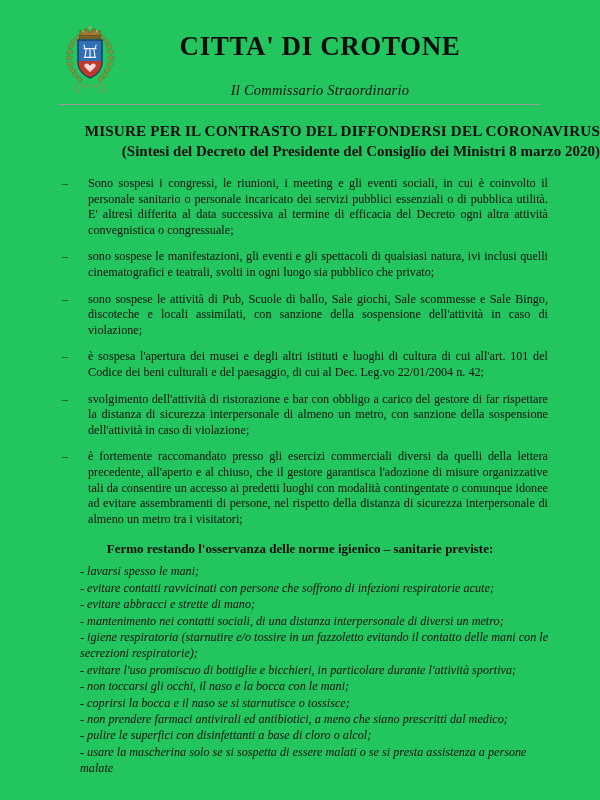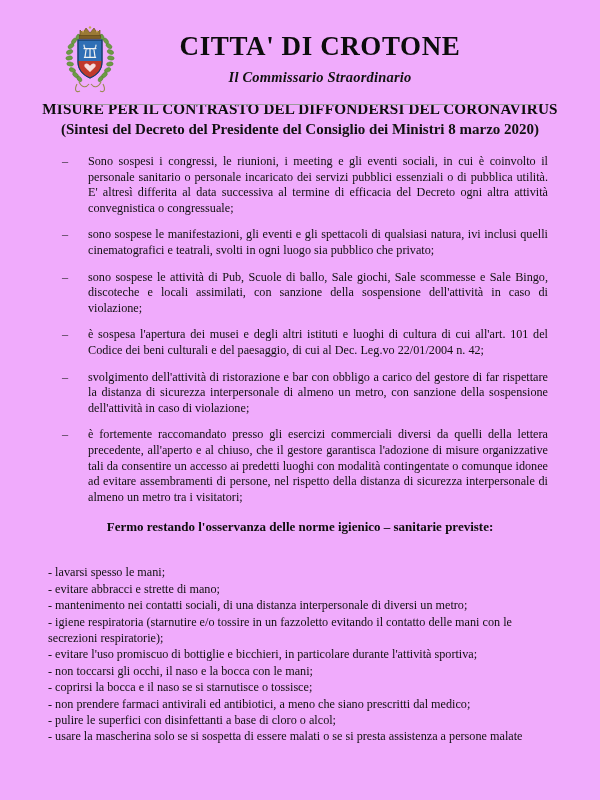--- a/index.html
+++ b/index.html
@@ -12,21 +12,21 @@
     height: 800px;
     overflow: hidden;
     font-family: "Liberation Serif", "DejaVu Serif", serif;
     color: #1a1a1a;
     -webkit-font-smoothing: antialiased;
   }
   .page {
     position: relative;
     width: 600px;
     height: 800px;
-    background: #f0abfc;
+    background: #22c55e;
     box-sizing: border-box;
   }
 
   
   .header {
     position: relative;
     height: 86px;
     padding: 14px 0 0 0;
   }
   .crest {
@@ -44,37 +44,38 @@
   .city-title {
     font-size: 27px;
     font-weight: bold;
     letter-spacing: 0.6px;
     line-height: 1.08;
     color: #0d0d0d;
   }
   .commissario {
     font-size: 14.5px;
     font-style: italic;
-    font-weight: bold;
-    margin-top: 8px;
+    font-weight: normal;
+    margin-top: 21px;
     letter-spacing: 0.2px;
     color: #121212;
   }
   .header-rule {
     position: absolute;
     left: 58px;
     top: 104px;
     width: 482px;
     height: 1px;
     background: #9b9b9b;
   }
 
   
   .doc-title-block {
-    text-align: center;
+    margin-top: 22px;
+    text-align: right;
   }
   .doc-title {
     font-size: 15.2px;
     font-weight: bold;
     letter-spacing: 0.15px;
     color: #0d0d0d;
   }
   .doc-subtitle {
     font-size: 15px;
     font-weight: bold;
@@ -113,22 +114,23 @@
     text-align: center;
     font-size: 13px;
     font-weight: bold;
     margin-top: 14px;
     padding: 0 24px;
     color: #0d0d0d;
   }
 
   
   .hygiene {
-    margin-top: 29px;
-    padding: 0 46px 0 48px;
+    margin-top: 6px;
+    padding: 0 46px 0 80px;
+    font-style: italic;
   }
   .hygiene-item {
     font-size: 12.2px;
     line-height: 16.4px;
     color: #101010;
     text-align: left;
   }
 </style>
 </head>
 <body>
@@ -246,20 +248,21 @@
       <span class="measure-dash">–</span>
       <span class="measure-text">è fortemente raccomandato presso gli esercizi commerciali diversi da quelli della lettera precedente, all'aperto e al chiuso, che il gestore garantisca l'adozione di misure organizzative tali da consentire un accesso ai predetti luoghi con modalità contingentate o comunque idonee ad evitare assembramenti di persone, nel rispetto della distanza di sicurezza interpersonale di almeno un metro tra i visitatori;</span>
     </div>
 
   </div>
 
   <div class="fermo">Fermo restando l'osservanza delle norme igienico – sanitarie previste:</div>
 
   <div class="hygiene">
     <div class="hygiene-item">- lavarsi spesso le mani;</div>
+    <div class="hygiene-item">- evitare contatti ravvicinati con persone che soffrono di infezioni respiratorie acute;</div>
     <div class="hygiene-item">- evitare abbracci e strette di mano;</div>
     <div class="hygiene-item">- mantenimento nei contatti sociali, di una distanza interpersonale di diversi un metro;</div>
     <div class="hygiene-item">- igiene respiratoria (starnutire e/o tossire in un fazzoletto evitando il contatto delle mani con le secrezioni respiratorie);</div>
     <div class="hygiene-item">- evitare l'uso promiscuo di bottiglie e bicchieri, in particolare durante l'attività sportiva;</div>
     <div class="hygiene-item">- non toccarsi gli occhi, il naso e la bocca con le mani;</div>
     <div class="hygiene-item">- coprirsi la bocca e il naso se si starnutisce o tossisce;</div>
     <div class="hygiene-item">- non prendere farmaci antivirali ed antibiotici, a meno che siano prescritti dal medico;</div>
     <div class="hygiene-item">- pulire le superfici con disinfettanti a base di cloro o alcol;</div>
     <div class="hygiene-item">- usare la mascherina solo se si sospetta di essere malati o se si presta assistenza a persone malate</div>
   </div>

